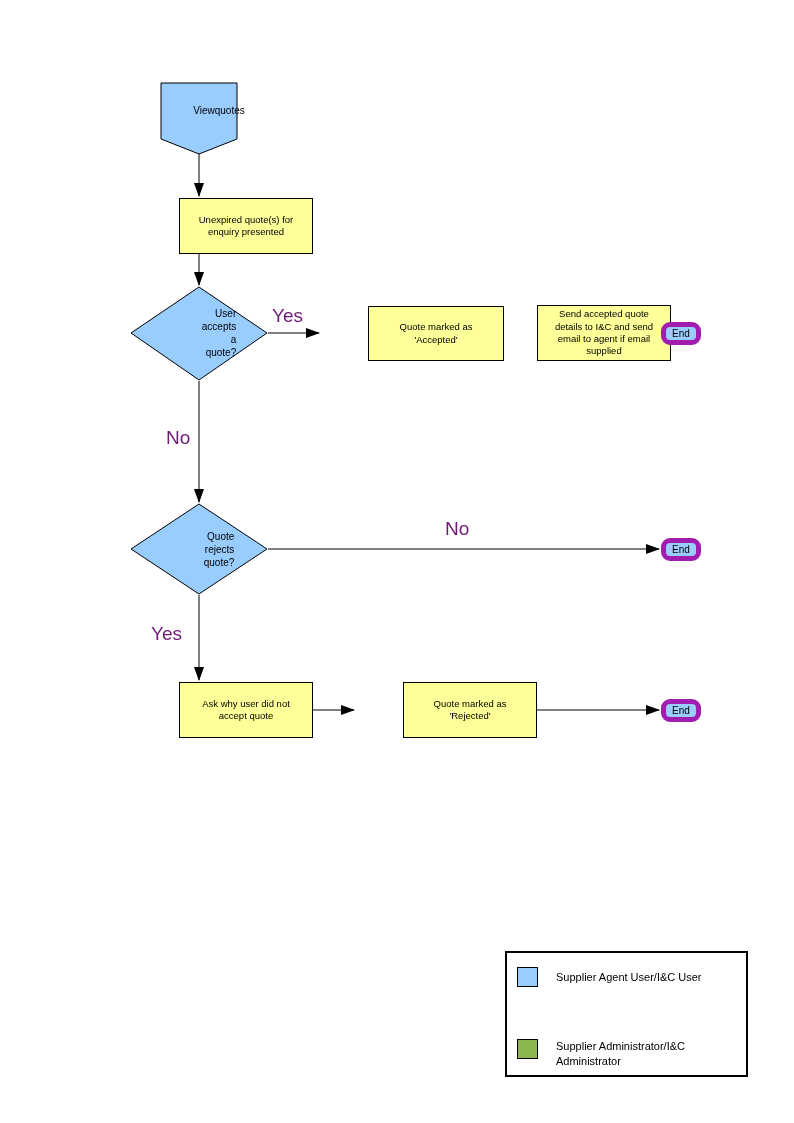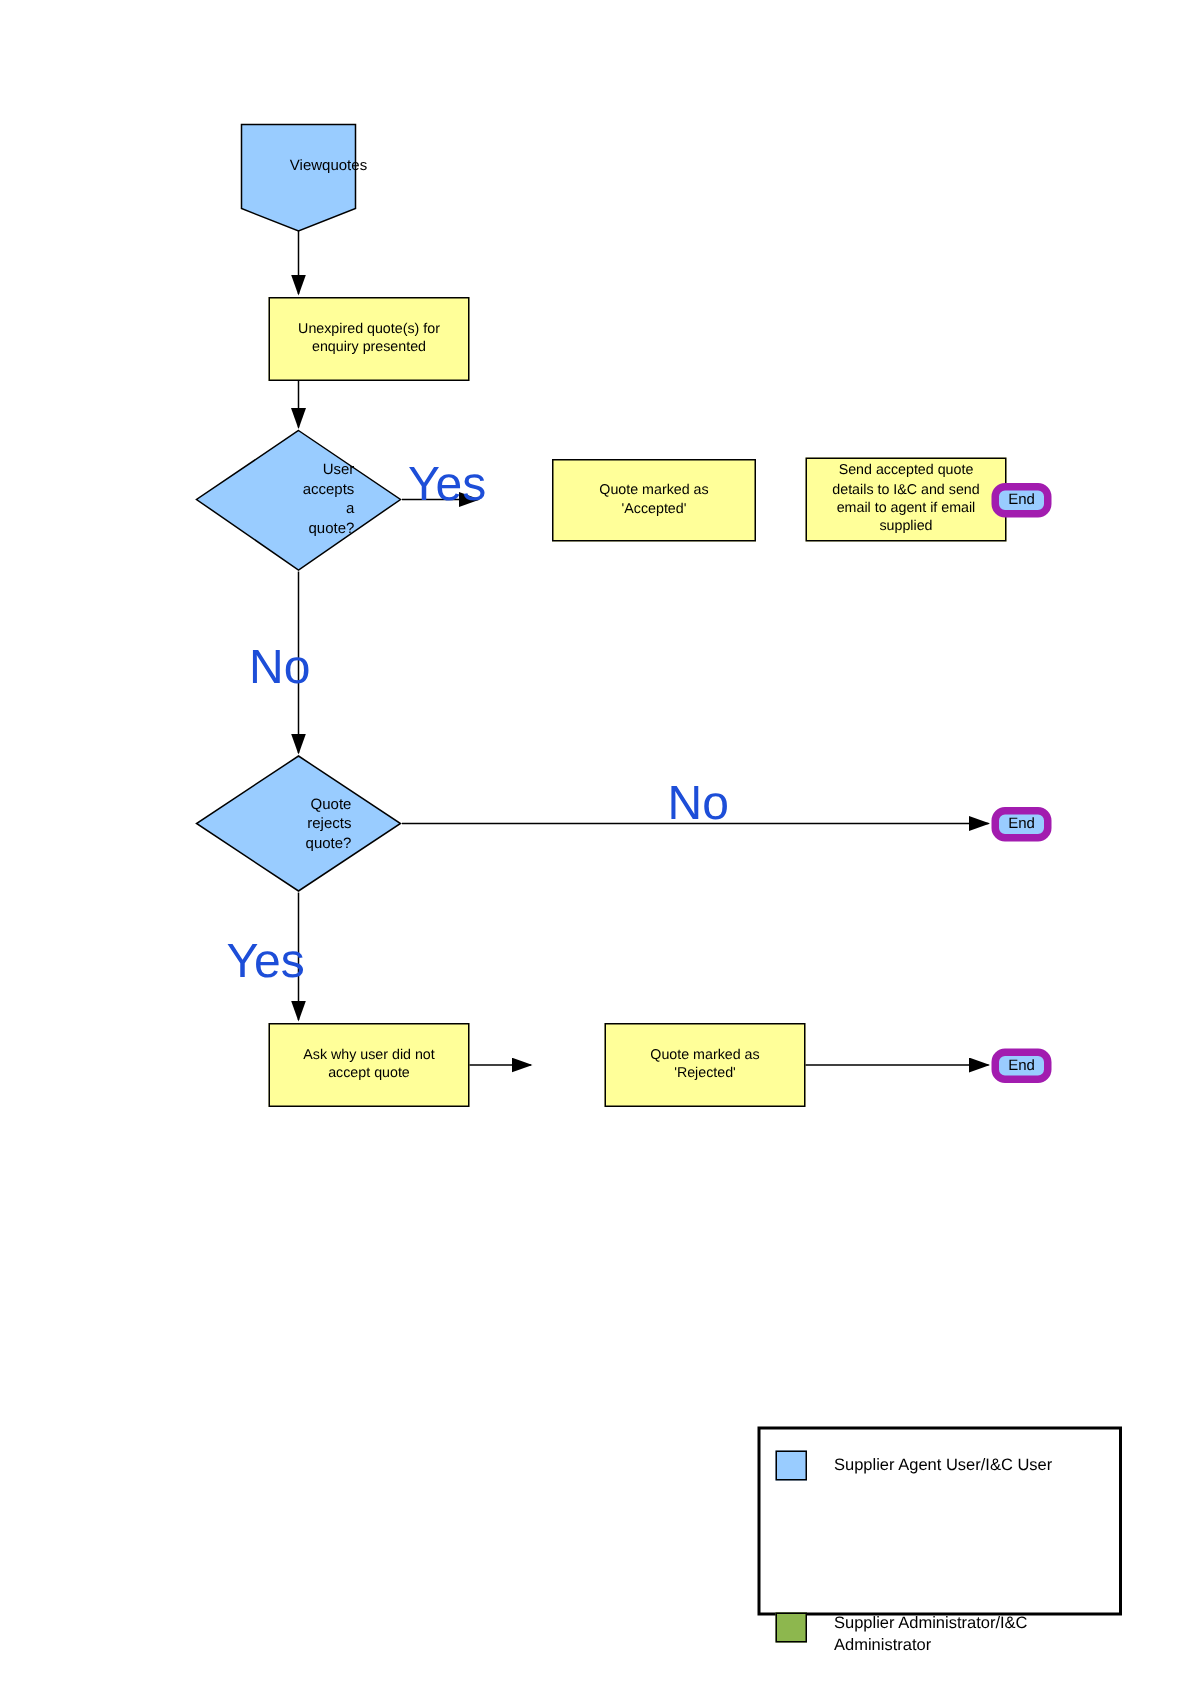--- a/index.html
+++ b/index.html
@@ -46,23 +46,23 @@
     border: 5px solid #a21caf;
     border-radius: 9px;
     display: flex;
     align-items: center;
     justify-content: center;
     font-size: 10px;
     color: #000;
   }
   .edge-label {
     position: absolute;
-    font-size: 32px;
+    font-size: 19px;
     line-height: 1;
-    color: #1d4ed8;
+    color: #701a75;
     white-space: nowrap;
   }
   .legend {
     position: absolute;
     left: 505px; top: 951px;
     width: 243px; height: 126px;
     border: 2px solid #000;
     background: #fff;
   }
   .legend-row {
@@ -133,19 +133,19 @@
   <div class="edge-label" style="left:272px;top:306px;">Yes</div>
   <div class="edge-label" style="left:166px;top:428px;">No</div>
   <div class="edge-label" style="left:445px;top:519px;">No</div>
   <div class="edge-label" style="left:151px;top:624px;">Yes</div>
 
   <div class="legend">
     <div class="legend-row" style="top:14px;">
       <span class="legend-swatch" style="background-color: rgb(153, 204, 255);"></span>
       <span class="legend-label">Supplier Agent User/I&amp;C User</span>
     </div>
-    <div class="legend-row wrap2" style="top:86px;margin-top:36px;">
+    <div class="legend-row wrap2" style="top:86px;">
       <span class="legend-swatch" style="background-color: rgb(141, 183, 78);"></span>
       <span class="legend-label">Supplier Administrator/I&amp;C Administrator</span>
     </div>
   </div>
 
 </div>
 
 </body></html>

